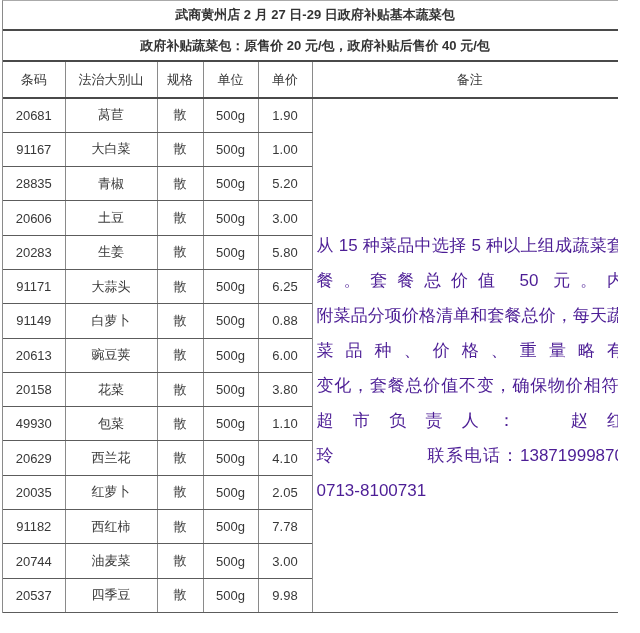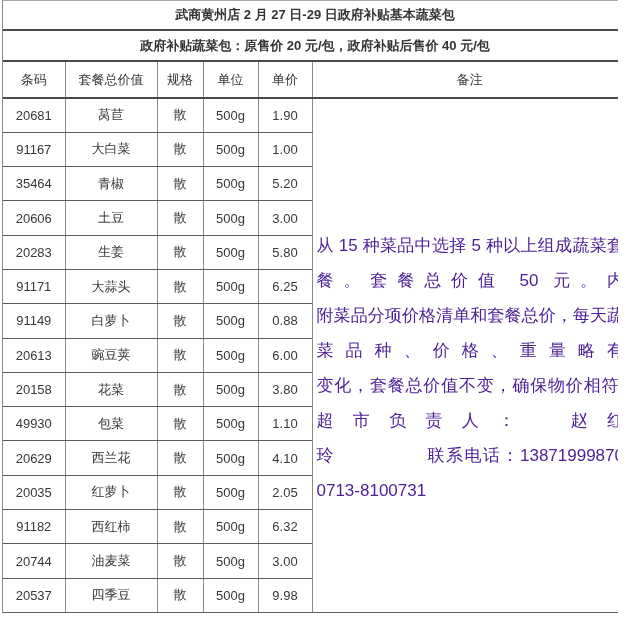--- a/index.html
+++ b/index.html
@@ -109,21 +109,21 @@
         <col style="width:62px">
         <col style="width:92px">
         <col style="width:46px">
         <col style="width:55px">
         <col style="width:54px">
         <col>
       </colgroup>
       <thead>
         <tr>
           <th>条码</th>
-          <th>套餐总价值</th>
+          <th>法治大别山</th>
           <th>规格</th>
           <th>单位</th>
           <th>单价</th>
           <th>备注</th>
         </tr>
       </thead>
       <tbody>
         <tr>
           <td>20681</td>
           <td>莴苣</td>
@@ -138,21 +138,21 @@
           </td>
         </tr>
         <tr>
           <td>91167</td>
           <td>大白菜</td>
           <td>散</td>
           <td>500g</td>
           <td>1.00</td>
         </tr>
         <tr>
-          <td>35464</td>
+          <td>28835</td>
           <td>青椒</td>
           <td>散</td>
           <td>500g</td>
           <td>5.20</td>
         </tr>
         <tr>
           <td>20606</td>
           <td>土豆</td>
           <td>散</td>
           <td>500g</td>
@@ -212,21 +212,21 @@
           <td>红萝卜</td>
           <td>散</td>
           <td>500g</td>
           <td>2.05</td>
         </tr>
         <tr>
           <td>91182</td>
           <td>西红柿</td>
           <td>散</td>
           <td>500g</td>
-          <td>6.32</td>
+          <td>7.78</td>
         </tr>
         <tr>
           <td>20744</td>
           <td>油麦菜</td>
           <td>散</td>
           <td>500g</td>
           <td>3.00</td>
         </tr>
         <tr>
           <td>20537</td>

